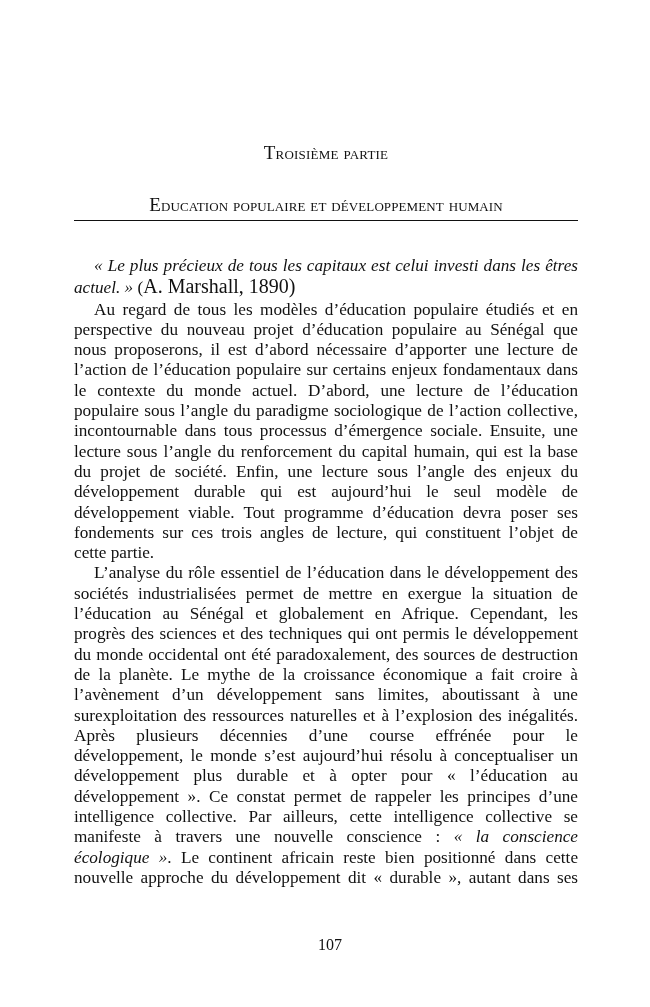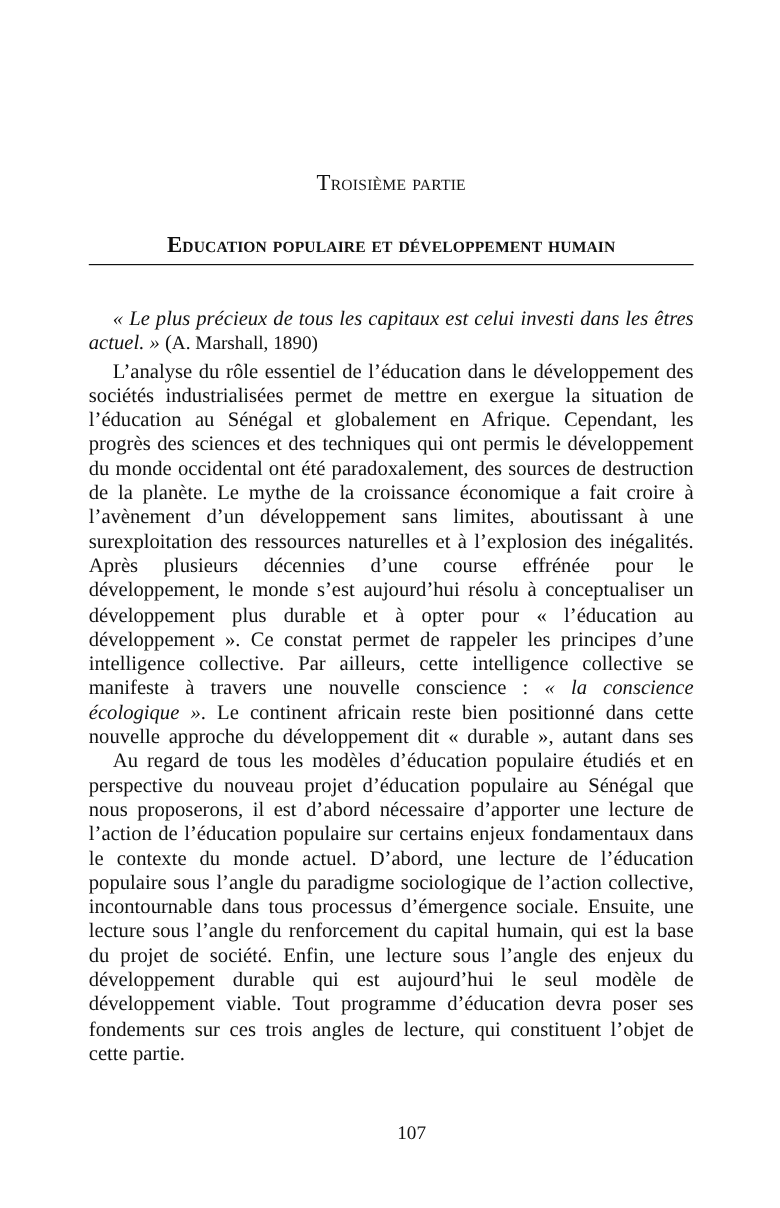--- a/index.html
+++ b/index.html
@@ -31,21 +31,21 @@
       font-size: 19px;
       letter-spacing: 0.2px;
       font-variant: small-caps;
     }
     .chapter-title {
       position: absolute;
       top: 194px;
       left: 0;
       width: 504px;
       text-align: center;
-      font-weight: bold;
+      font-weight: normal;
       font-size: 19px;
       letter-spacing: 0.1px;
       font-variant: small-caps;
       white-space: nowrap;
     }
     .chapter-rule {
       position: absolute;
       top: 220px;
       left: 0;
       width: 504px;
@@ -71,25 +71,25 @@
     .line.last {
       text-align-last: left;
     }
     .line.indent {
       padding-left: 20px;
     }
     .gap {
       height: 3px;
     }
     .it { font-style: italic; }
-    .small { font-size: 16px; }
+    .small { font-size: 20px; }
     .page-number {
       position: absolute;
       top: 936px;
-      left: 17px;
+      left: 4px;
       width: 504px;
       text-align: center;
       font-size: 16px;
     }
   </style>
 </head>
 <body>
 
 <div class="page">
 
@@ -101,50 +101,50 @@
   <div class="body-text">
 
     <div>
       <span class="line indent it">« Le plus précieux de tous les capitaux est celui investi dans les êtres</span>
       <span class="line last"><span class="it">actuel. »</span><span> (</span><span class="small">A. Marshall, 1890)</span></span>
     </div>
 
     <div class="gap"></div>
 
     <div>
+      <span class="line indent">Au regard de tous les modèles d’éducation populaire étudiés et en</span>
+      <span class="line">perspective du nouveau projet d’éducation populaire au Sénégal que</span>
+      <span class="line">nous proposerons, il est d’abord nécessaire d’apporter une lecture de</span>
+      <span class="line">l’action de l’éducation populaire sur certains enjeux fondamentaux dans</span>
+      <span class="line">le contexte du monde actuel. D’abord, une lecture de l’éducation</span>
+      <span class="line">populaire sous l’angle du paradigme sociologique de l’action collective,</span>
+      <span class="line">incontournable dans tous processus d’émergence sociale. Ensuite, une</span>
+      <span class="line">lecture sous l’angle du renforcement du capital humain, qui est la base</span>
+      <span class="line">du projet de société. Enfin, une lecture sous l’angle des enjeux du</span>
+      <span class="line">développement durable qui est aujourd’hui le seul modèle de</span>
+      <span class="line">développement viable. Tout programme d’éducation devra poser ses</span>
+      <span class="line">fondements sur ces trois angles de lecture, qui constituent l’objet de</span>
+      <span class="line last">cette partie.</span>
+    </div>
+
+    <div>
       <span class="line indent">L’analyse du rôle essentiel de l’éducation dans le développement des</span>
       <span class="line">sociétés industrialisées permet de mettre en exergue la situation de</span>
       <span class="line">l’éducation au Sénégal et globalement en Afrique. Cependant, les</span>
       <span class="line">progrès des sciences et des techniques qui ont permis le développement</span>
       <span class="line">du monde occidental ont été paradoxalement, des sources de destruction</span>
       <span class="line">de la planète. Le mythe de la croissance économique a fait croire à</span>
       <span class="line">l’avènement d’un développement sans limites, aboutissant à une</span>
       <span class="line">surexploitation des ressources naturelles et à l’explosion des inégalités.</span>
       <span class="line">Après plusieurs décennies d’une course effrénée pour le</span>
       <span class="line">développement, le monde s’est aujourd’hui résolu à conceptualiser un</span>
       <span class="line">développement plus durable et à opter pour « l’éducation au</span>
       <span class="line">développement ». Ce constat permet de rappeler les principes d’une</span>
       <span class="line">intelligence collective. Par ailleurs, cette intelligence collective se</span>
       <span class="line"><span>manifeste à travers une nouvelle conscience : </span><span class="it">« la conscience</span></span>
       <span class="line"><span class="it">écologique »</span><span>. Le continent africain reste bien positionné dans cette</span></span>
       <span class="line">nouvelle approche du développement dit « durable », autant dans ses</span>
     </div>
 
-    <div>
-      <span class="line indent">Au regard de tous les modèles d’éducation populaire étudiés et en</span>
-      <span class="line">perspective du nouveau projet d’éducation populaire au Sénégal que</span>
-      <span class="line">nous proposerons, il est d’abord nécessaire d’apporter une lecture de</span>
-      <span class="line">l’action de l’éducation populaire sur certains enjeux fondamentaux dans</span>
-      <span class="line">le contexte du monde actuel. D’abord, une lecture de l’éducation</span>
-      <span class="line">populaire sous l’angle du paradigme sociologique de l’action collective,</span>
-      <span class="line">incontournable dans tous processus d’émergence sociale. Ensuite, une</span>
-      <span class="line">lecture sous l’angle du renforcement du capital humain, qui est la base</span>
-      <span class="line">du projet de société. Enfin, une lecture sous l’angle des enjeux du</span>
-      <span class="line">développement durable qui est aujourd’hui le seul modèle de</span>
-      <span class="line">développement viable. Tout programme d’éducation devra poser ses</span>
-      <span class="line">fondements sur ces trois angles de lecture, qui constituent l’objet de</span>
-      <span class="line last">cette partie.</span>
-    </div>
-
   </div>
 
   <div class="page-number">107</div>
 </div>
 
 </body></html>

